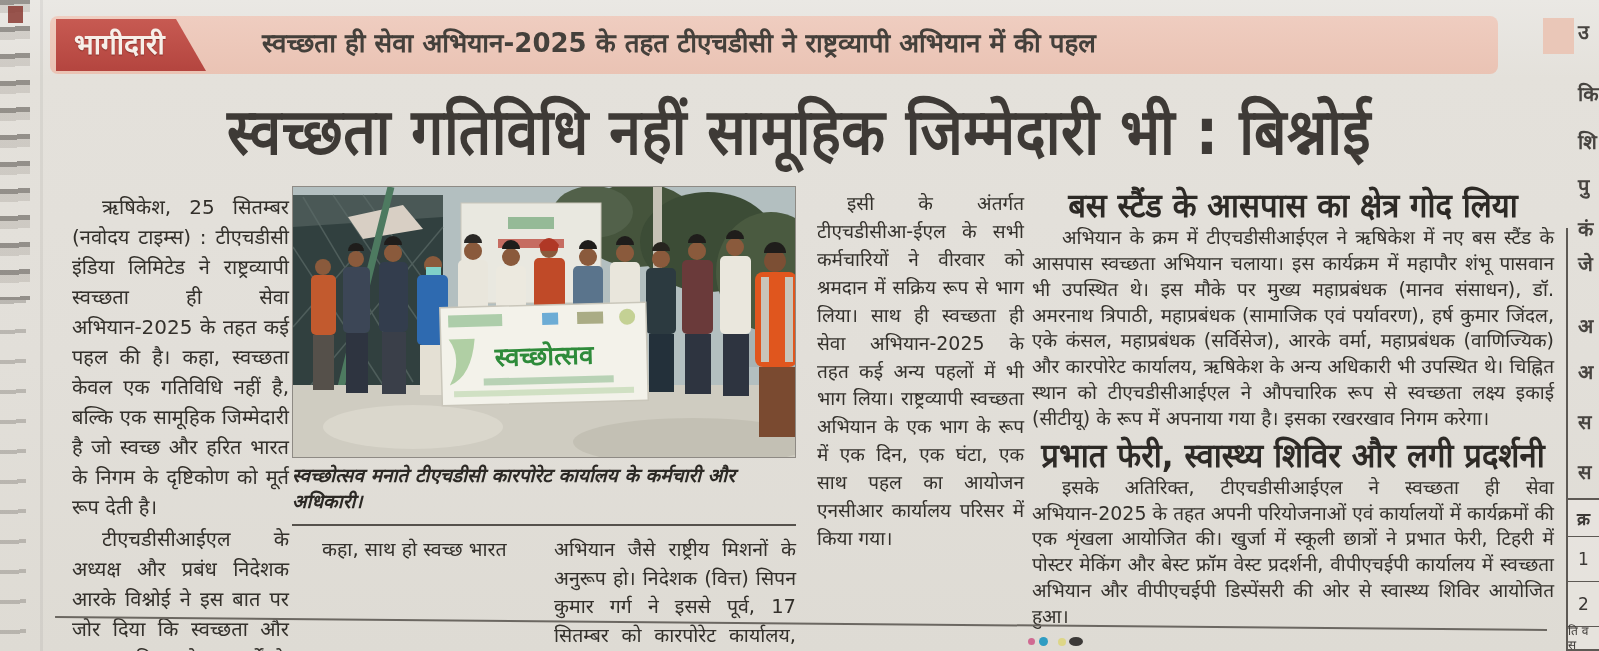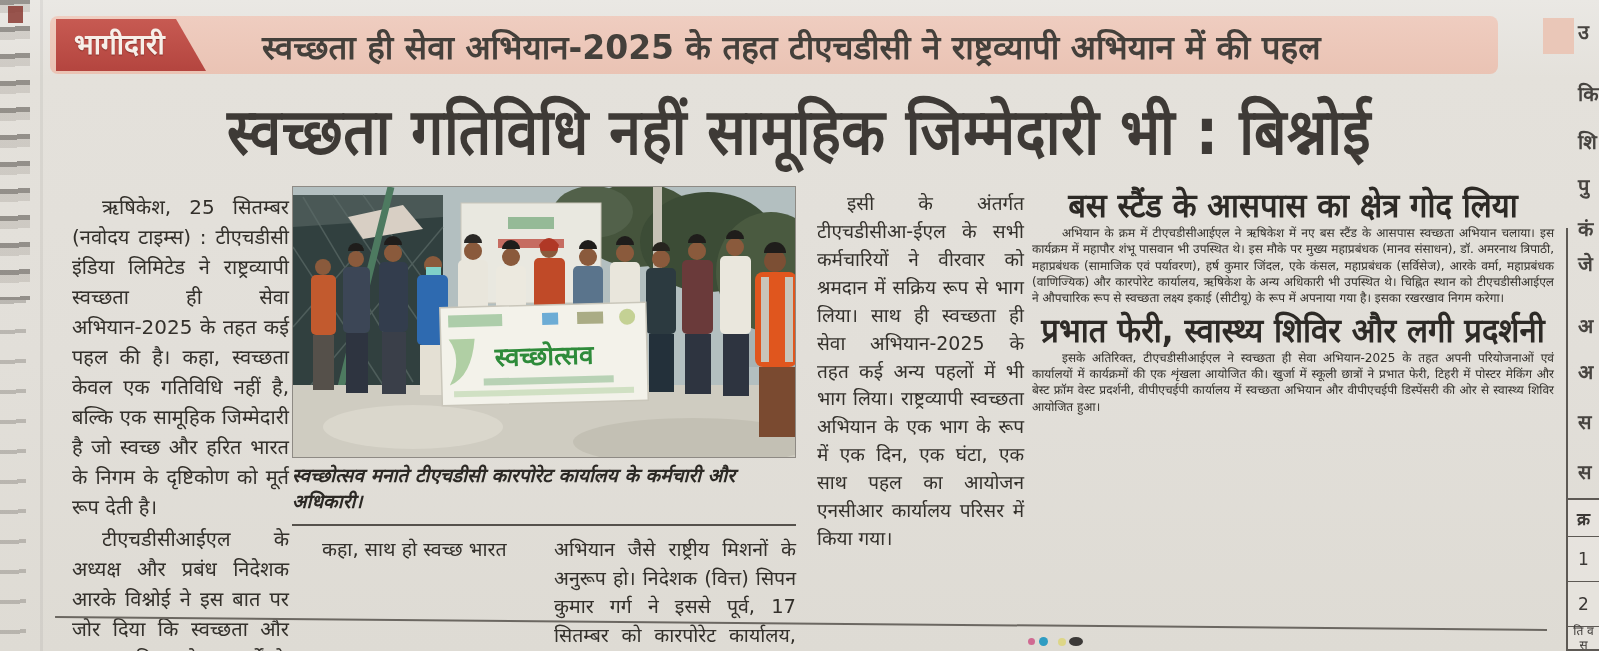--- a/index.html
+++ b/index.html
@@ -40,21 +40,21 @@
     clip-path:polygon(0 0,80% 0,100% 100%,0 100%);
     display:flex;align-items:center;
     padding-left:18px;box-sizing:border-box;
   }
   .kicker-badge span{
     color:#f7efe9;font-weight:bold;font-size:28px;line-height:1;
     text-shadow:0 1px 1px rgba(80,20,15,.5);
   }
   .kicker-text{
     position:absolute;left:212px;top:8px;width:1090px;
-    font-size:33px;font-weight:bold;color:#44403b;letter-spacing:0;
+    font-size:26px;font-weight:bold;color:#44403b;letter-spacing:0;
     white-space:nowrap;
   }
   .kicker-scrap{position:absolute;left:1543px;top:18px;width:31px;height:36px;background:#eac3b4;opacity:.9;}
 
   
   .headline{
     position:absolute;left:26px;top:86px;width:1546px;height:96px;
     font-size:57px;font-weight:bold;color:#3e3a36;
     text-align:center;white-space:nowrap;letter-spacing:.5px;
     transform:scaleY(1.12);transform-origin:top center;
@@ -79,34 +79,34 @@
   .photo-cols .subcol{width:242px;font-size:19.5px;line-height:1.47;text-align:justify;color:#33302b;}
   .photo-cols p{margin:0;}
   .photo-cols p.indent{text-indent:30px;}
 
   
   .right-sec{position:absolute;left:1032px;top:188px;width:522px;color:#33302b;}
   .right-sec h2{
     margin:0 0 3px 0;font-size:31px;line-height:1.1;color:#2d2a26;
     text-align:center;font-weight:bold;transform:scaleY(1.08);
   }
-  .right-sec .sub-body{font-size:12px;line-height:1.36;text-align:justify;margin:0 0 6px 0;}
+  .right-sec .sub-body{font-size:19px;line-height:1.36;text-align:justify;margin:0 0 6px 0;}
   .right-sec .sub-body.indent{text-indent:30px;}
   .right-sec .h2-second{margin-top:4px;}
 
   
   .edge-line{position:absolute;left:1566px;top:228px;width:2px;height:423px;background:#5d5954;}
   .edge-frag{position:absolute;left:1578px;font-size:20px;font-weight:bold;color:#474440;}
   .edge-table{
     position:absolute;left:1566px;top:498px;width:33px;height:153px;
     border:2px solid #5d5954;border-right:none;box-sizing:border-box;
     background:rgba(235,232,226,.6);
   }
   .edge-table .cell{
-    border-bottom:1.5px solid #5d5954;text-align:center;color:#3c3936;
+    border-bottom:1.5px solid #5d5954;text-align:left;color:#3c3936;
     font-size:17px;display:flex;align-items:center;justify-content:center;
   }
   .edge-table .cell.hdr{font-weight:bold;height:36px;}
   .edge-table .cell.num{height:44px;}
   .edge-table .cell.tiny{font-size:12px;line-height:1.15;height:24px;border-bottom:none;}
 
   
   .bottom-rule{
     position:absolute;left:55px;top:629px;width:1492px;height:2px;background:#6b6761;
     transform:rotate(0.5deg);transform-origin:right center;

